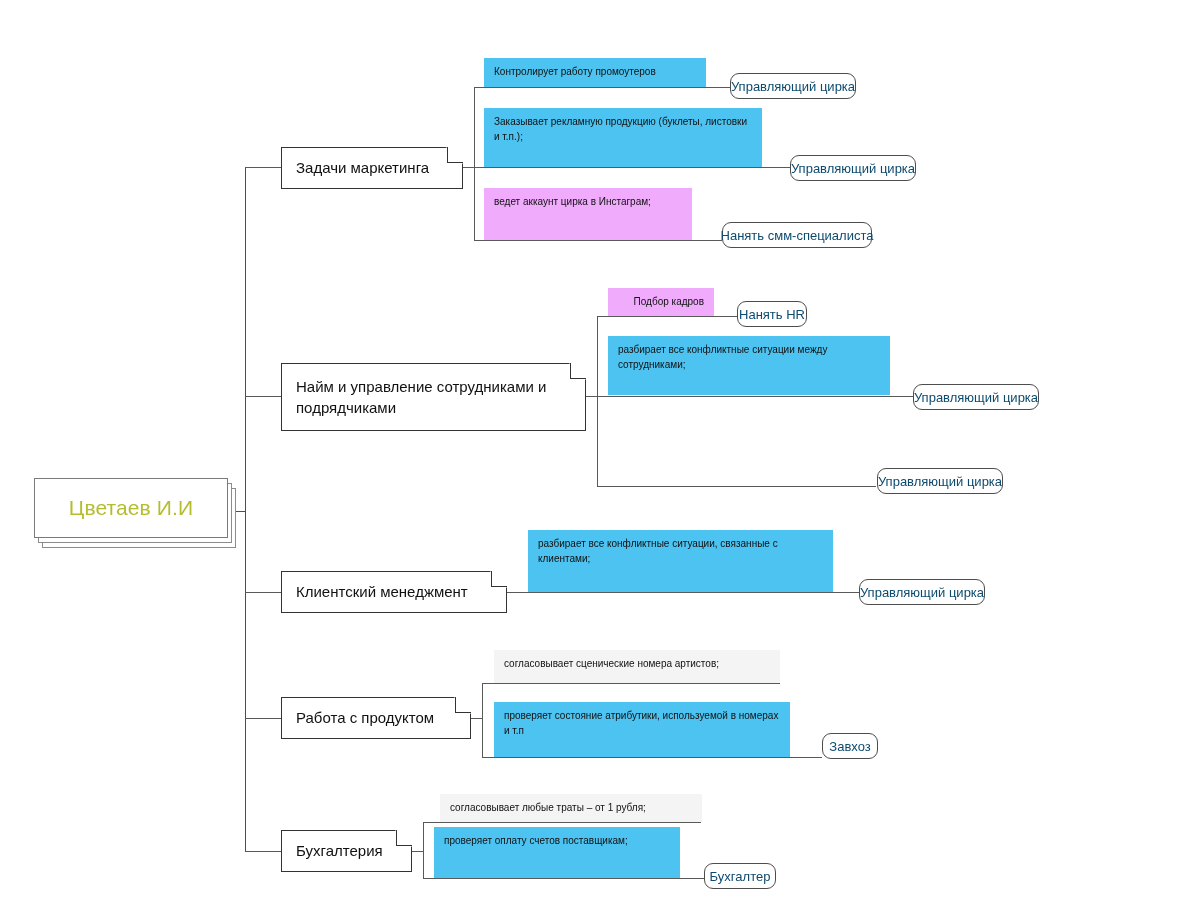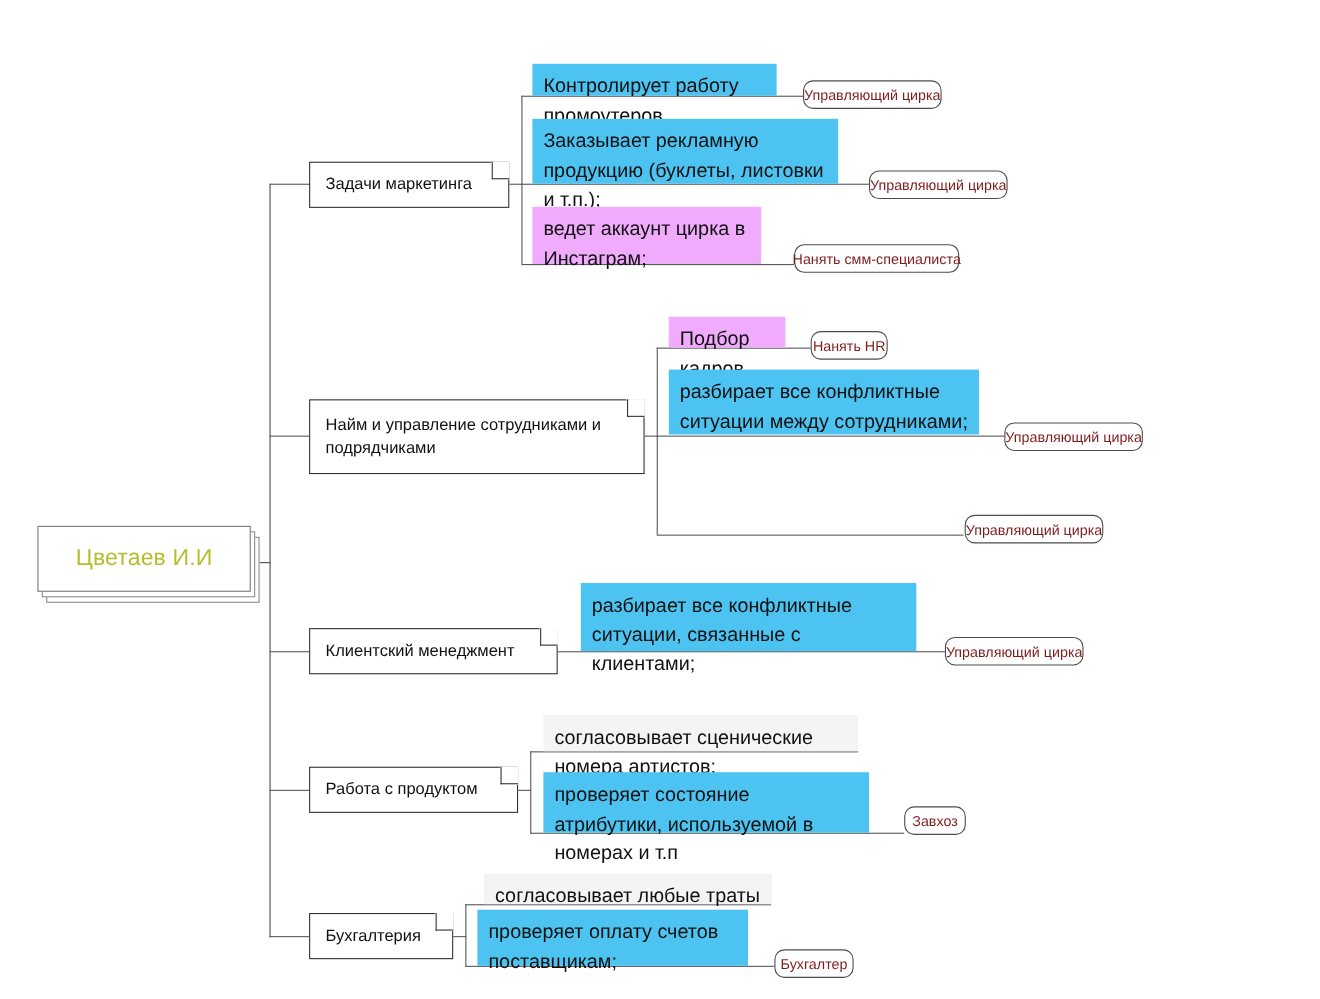--- a/index.html
+++ b/index.html
@@ -105,42 +105,42 @@
 
   
   .leaf {
     position: absolute;
     box-sizing: border-box;
     display: flex;
     align-items: flex-start;
   }
   .leaf .leaf-text {
     padding: 7px 10px 6px 10px;
-    font-size: 18px;
+    font-size: 10px;
     line-height: 1.48;
     color: #111111;
   }
   .leaf.blue  { background: #4cc3f0; }
   .leaf.amber { background: #f0abfc; }
   .leaf.grey  { background: #f4f4f4; }
 
   
   .pill {
     position: absolute;
     box-sizing: border-box;
     background: #ffffff;
     border: 1px solid #4d4d4d;
     border-radius: 9px;
     display: flex;
     align-items: center;
     justify-content: center;
     height: 26px;
     padding: 0 10px;
     font-size: 13px;
-    color: #7f1d1d;
+    color: #0c4a6e;
     white-space: nowrap;
   }
 </style>
 </head>
 <body>
 
 <div id="canvas">
 
   <div class="conn v thick" style="left:245px; top:167px; height:685px;"></div>
 

